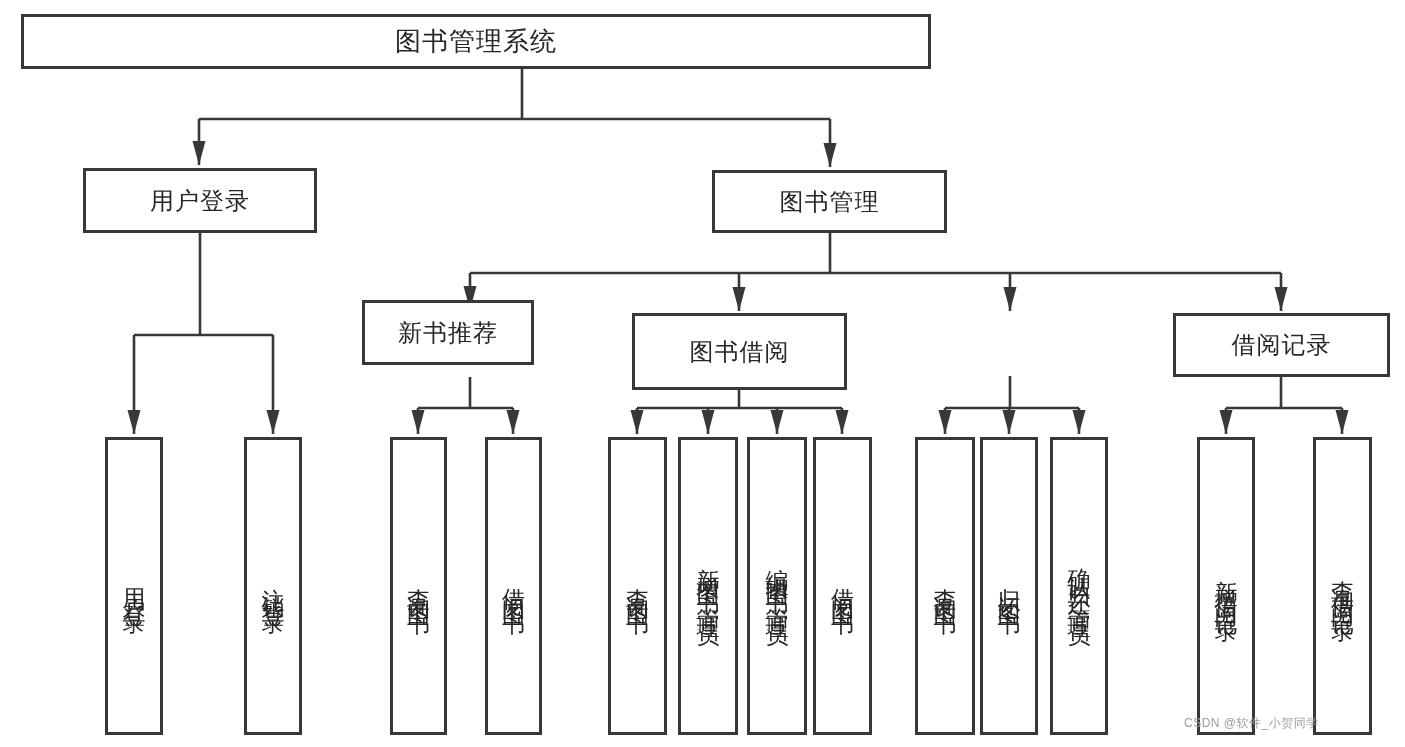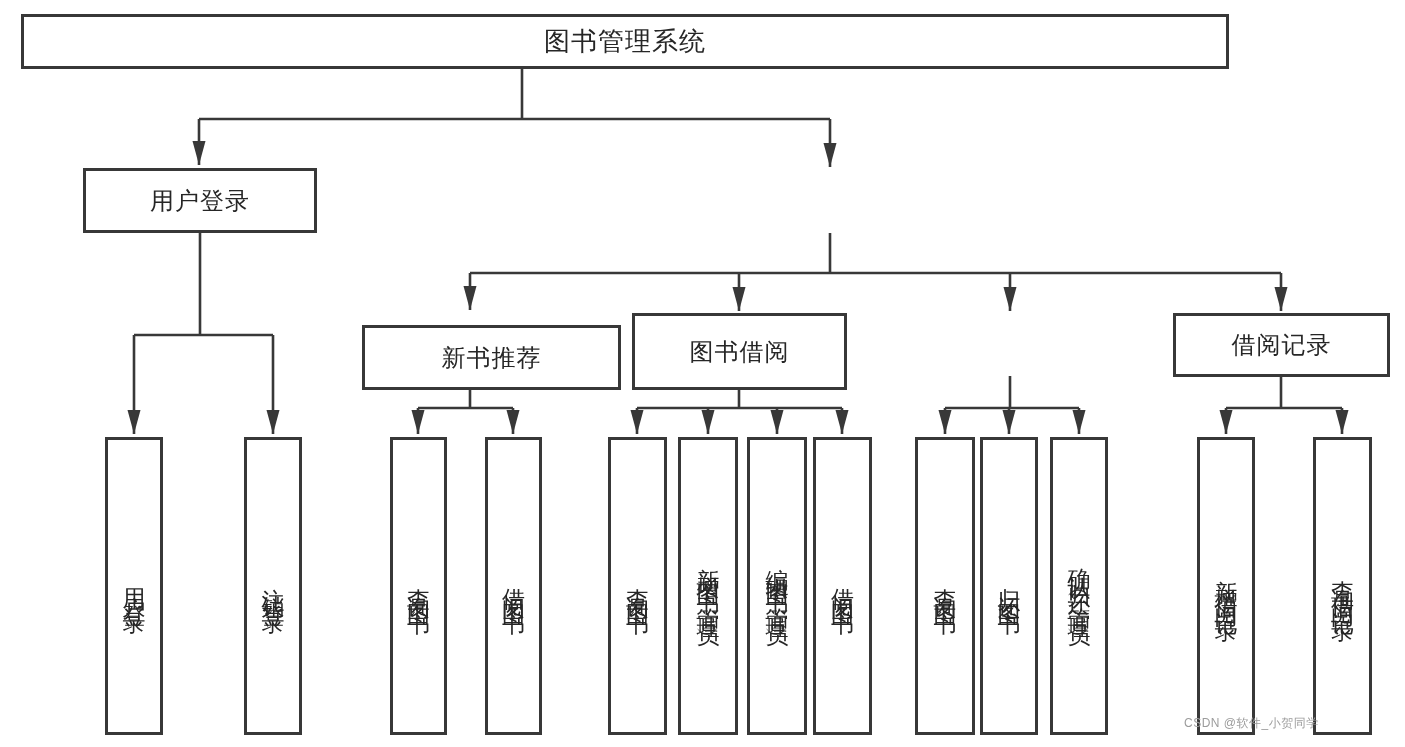--- a/index.html
+++ b/index.html
@@ -90,29 +90,32 @@
     <line class="arrowline" x1="708" y1="408" x2="708" y2="434" marker-end="url(#arrowhead)"></line>
     <line class="arrowline" x1="777" y1="408" x2="777" y2="434" marker-end="url(#arrowhead)"></line>
     <line class="arrowline" x1="842" y1="408" x2="842" y2="434" marker-end="url(#arrowhead)"></line>
     <line class="arrowline" x1="945" y1="408" x2="945" y2="434" marker-end="url(#arrowhead)"></line>
     <line class="arrowline" x1="1009" y1="408" x2="1009" y2="434" marker-end="url(#arrowhead)"></line>
     <line class="arrowline" x1="1079" y1="408" x2="1079" y2="434" marker-end="url(#arrowhead)"></line>
     <line class="arrowline" x1="1226" y1="408" x2="1226" y2="434" marker-end="url(#arrowhead)"></line>
     <line class="arrowline" x1="1342" y1="408" x2="1342" y2="434" marker-end="url(#arrowhead)"></line>
   </svg>
 
-  <div class="node h root" style="left:21px;top:14px;width:1208px;height:55px">
+  <div class="node h root" style="left:21px;top:14px;width:910px;height:55px">
     <span>图书管理系统</span>
   </div>
 
   <div class="node h" style="left:83px;top:168px;width:234px;height:65px">
     <span>用户登录</span>
   </div>
+  <div class="node h" style="left:712px;top:170px;width:235px;height:63px">
+    <span>图书管理</span>
+  </div>
 
-  <div class="node h" style="left:362px;top:325px;width:259px;height:65px">
+  <div class="node h" style="left:362px;top:300px;width:172px;height:65px">
     <span>新书推荐</span>
   </div>
   <div class="node h" style="left:632px;top:313px;width:215px;height:77px">
     <span>图书借阅</span>
   </div>
   <div class="node h" style="left:1173px;top:313px;width:217px;height:64px">
     <span>借阅记录</span>
   </div>
 
   <div class="node v" style="left:105px;top:437px;width:58px;height:298px">

